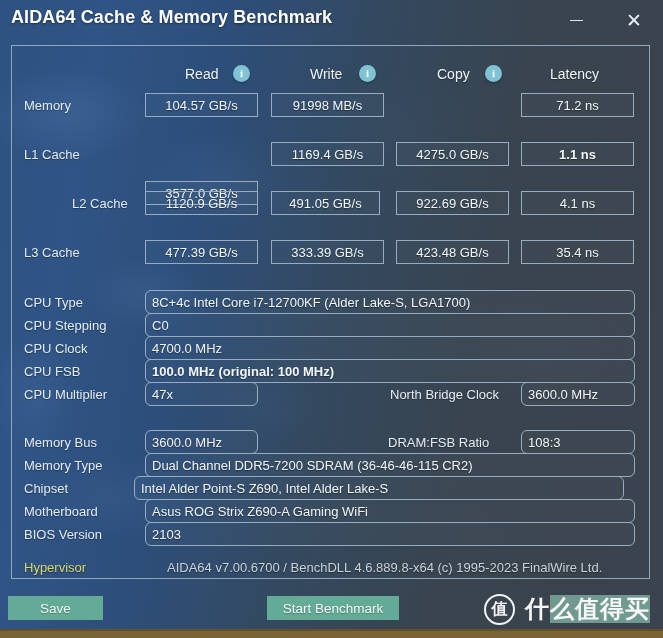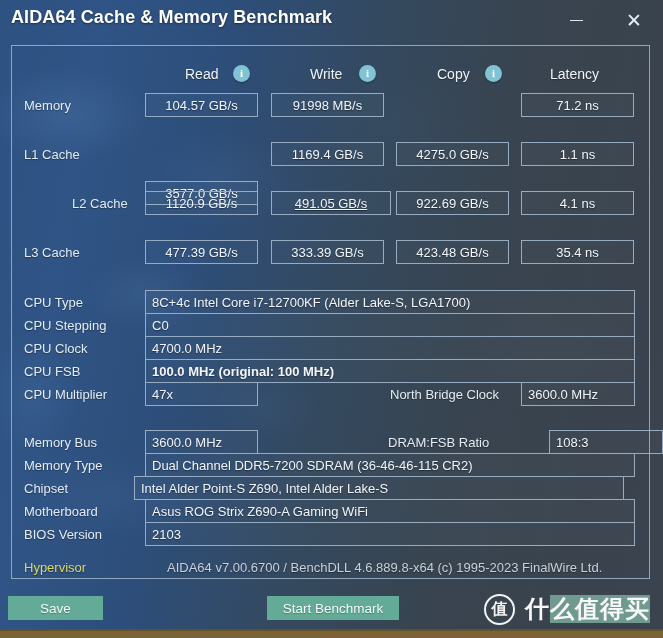--- a/index.html
+++ b/index.html
@@ -110,20 +110,21 @@
     justify-content: center;
     font-size: 13px;
     color: #f2f6fa;
     white-space: nowrap;
     text-shadow: 0 1px 1px rgba(0,0,0,.4);
     background: rgba(255,255,255,0.025);
   }
   .cell.left {
     justify-content: flex-start;
     padding-left: 6px;
+    border-radius: 6px;
   }
 
   
   .info-icon {
     position: absolute;
     width: 17px; height: 17px;
     border-radius: 50%;
     background: #7fc3d4;
     display: flex; align-items: center; justify-content: center;
     font-size: 11px; font-weight: bold; color: #ffffff;
@@ -230,25 +231,25 @@
 
     <div class="lbl" style="left:24px; top:98px;">Memory</div>
     <div class="cell" style="left:145px; top:93px; width:113px;">104.57 GB/s</div>
     <div class="cell" style="left:271px; top:93px; width:113px;">91998 MB/s</div>
     <div class="cell" style="left:521px; top:93px; width:113px;">71.2 ns</div>
 
     <div class="lbl" style="left:24px; top:147px;">L1 Cache</div>
     <div class="cell" style="left:145px; top:142px; width:113px;margin-top:39px;">3577.0 GB/s</div>
     <div class="cell" style="left:271px; top:142px; width:113px;">1169.4 GB/s</div>
     <div class="cell" style="left:396px; top:142px; width:113px;">4275.0 GB/s</div>
-    <div class="cell" style="left:521px; top:142px; width:113px;">1.1 ns</div>
+    <div class="cell" style="left:521px; top:142px; width:113px;font-weight:bold;">1.1 ns</div>
 
     <div class="lbl" style="left:24px; top:196px;margin-left:48px;">L2 Cache</div>
     <div class="cell" style="left:145px; top:191px; width:113px;">1120.9 GB/s</div>
-    <div class="cell" style="left:271px; top:191px; width:120px;text-decoration:underline;">491.05 GB/s</div>
+    <div class="cell" style="left:271px; top:191px; width:109px;">491.05 GB/s</div>
     <div class="cell" style="left:396px; top:191px; width:113px;">922.69 GB/s</div>
     <div class="cell" style="left:521px; top:191px; width:113px;">4.1 ns</div>
 
     <div class="lbl" style="left:24px; top:245px;">L3 Cache</div>
     <div class="cell" style="left:145px; top:240px; width:113px;">477.39 GB/s</div>
     <div class="cell" style="left:271px; top:240px; width:113px;">333.39 GB/s</div>
     <div class="cell" style="left:396px; top:240px; width:113px;">423.48 GB/s</div>
     <div class="cell" style="left:521px; top:240px; width:113px;">35.4 ns</div>
 
     <div class="lbl" style="left:24px; top:295px;">CPU Type</div>
@@ -264,21 +265,21 @@
     <div class="cell left" style="left:145px; top:359px; width:490px;font-weight:bold;">100.0 MHz  (original: 100 MHz)</div>
 
     <div class="lbl" style="left:24px; top:387px;">CPU Multiplier</div>
     <div class="cell left" style="left:145px; top:382px; width:113px;">47x</div>
     <div class="lbl" style="left:390px; top:387px;">North Bridge Clock</div>
     <div class="cell left" style="left:521px; top:382px; width:114px;">3600.0 MHz</div>
 
     <div class="lbl" style="left:24px; top:435px;">Memory Bus</div>
     <div class="cell left" style="left:145px; top:430px; width:113px;">3600.0 MHz</div>
     <div class="lbl" style="left:388px; top:435px;">DRAM:FSB Ratio</div>
-    <div class="cell left" style="left:521px; top:430px; width:114px;margin-left:28px;">108:3</div>
+    <div class="cell left" style="left:521px; top:430px; width:114px;">108:3</div>
 
     <div class="lbl" style="left:24px; top:458px;">Memory Type</div>
     <div class="cell left" style="left:145px; top:453px; width:490px;">Dual Channel DDR5-7200 SDRAM  (36-46-46-115 CR2)</div>
 
     <div class="lbl" style="left:24px; top:481px;">Chipset</div>
     <div class="cell left" style="left:134px; top:476px; width:490px;text-align:center;">Intel Alder Point-S Z690, Intel Alder Lake-S</div>
 
     <div class="lbl" style="left:24px; top:504px;">Motherboard</div>
     <div class="cell left" style="left:145px; top:499px; width:490px;">Asus ROG Strix Z690-A Gaming WiFi</div>
 

